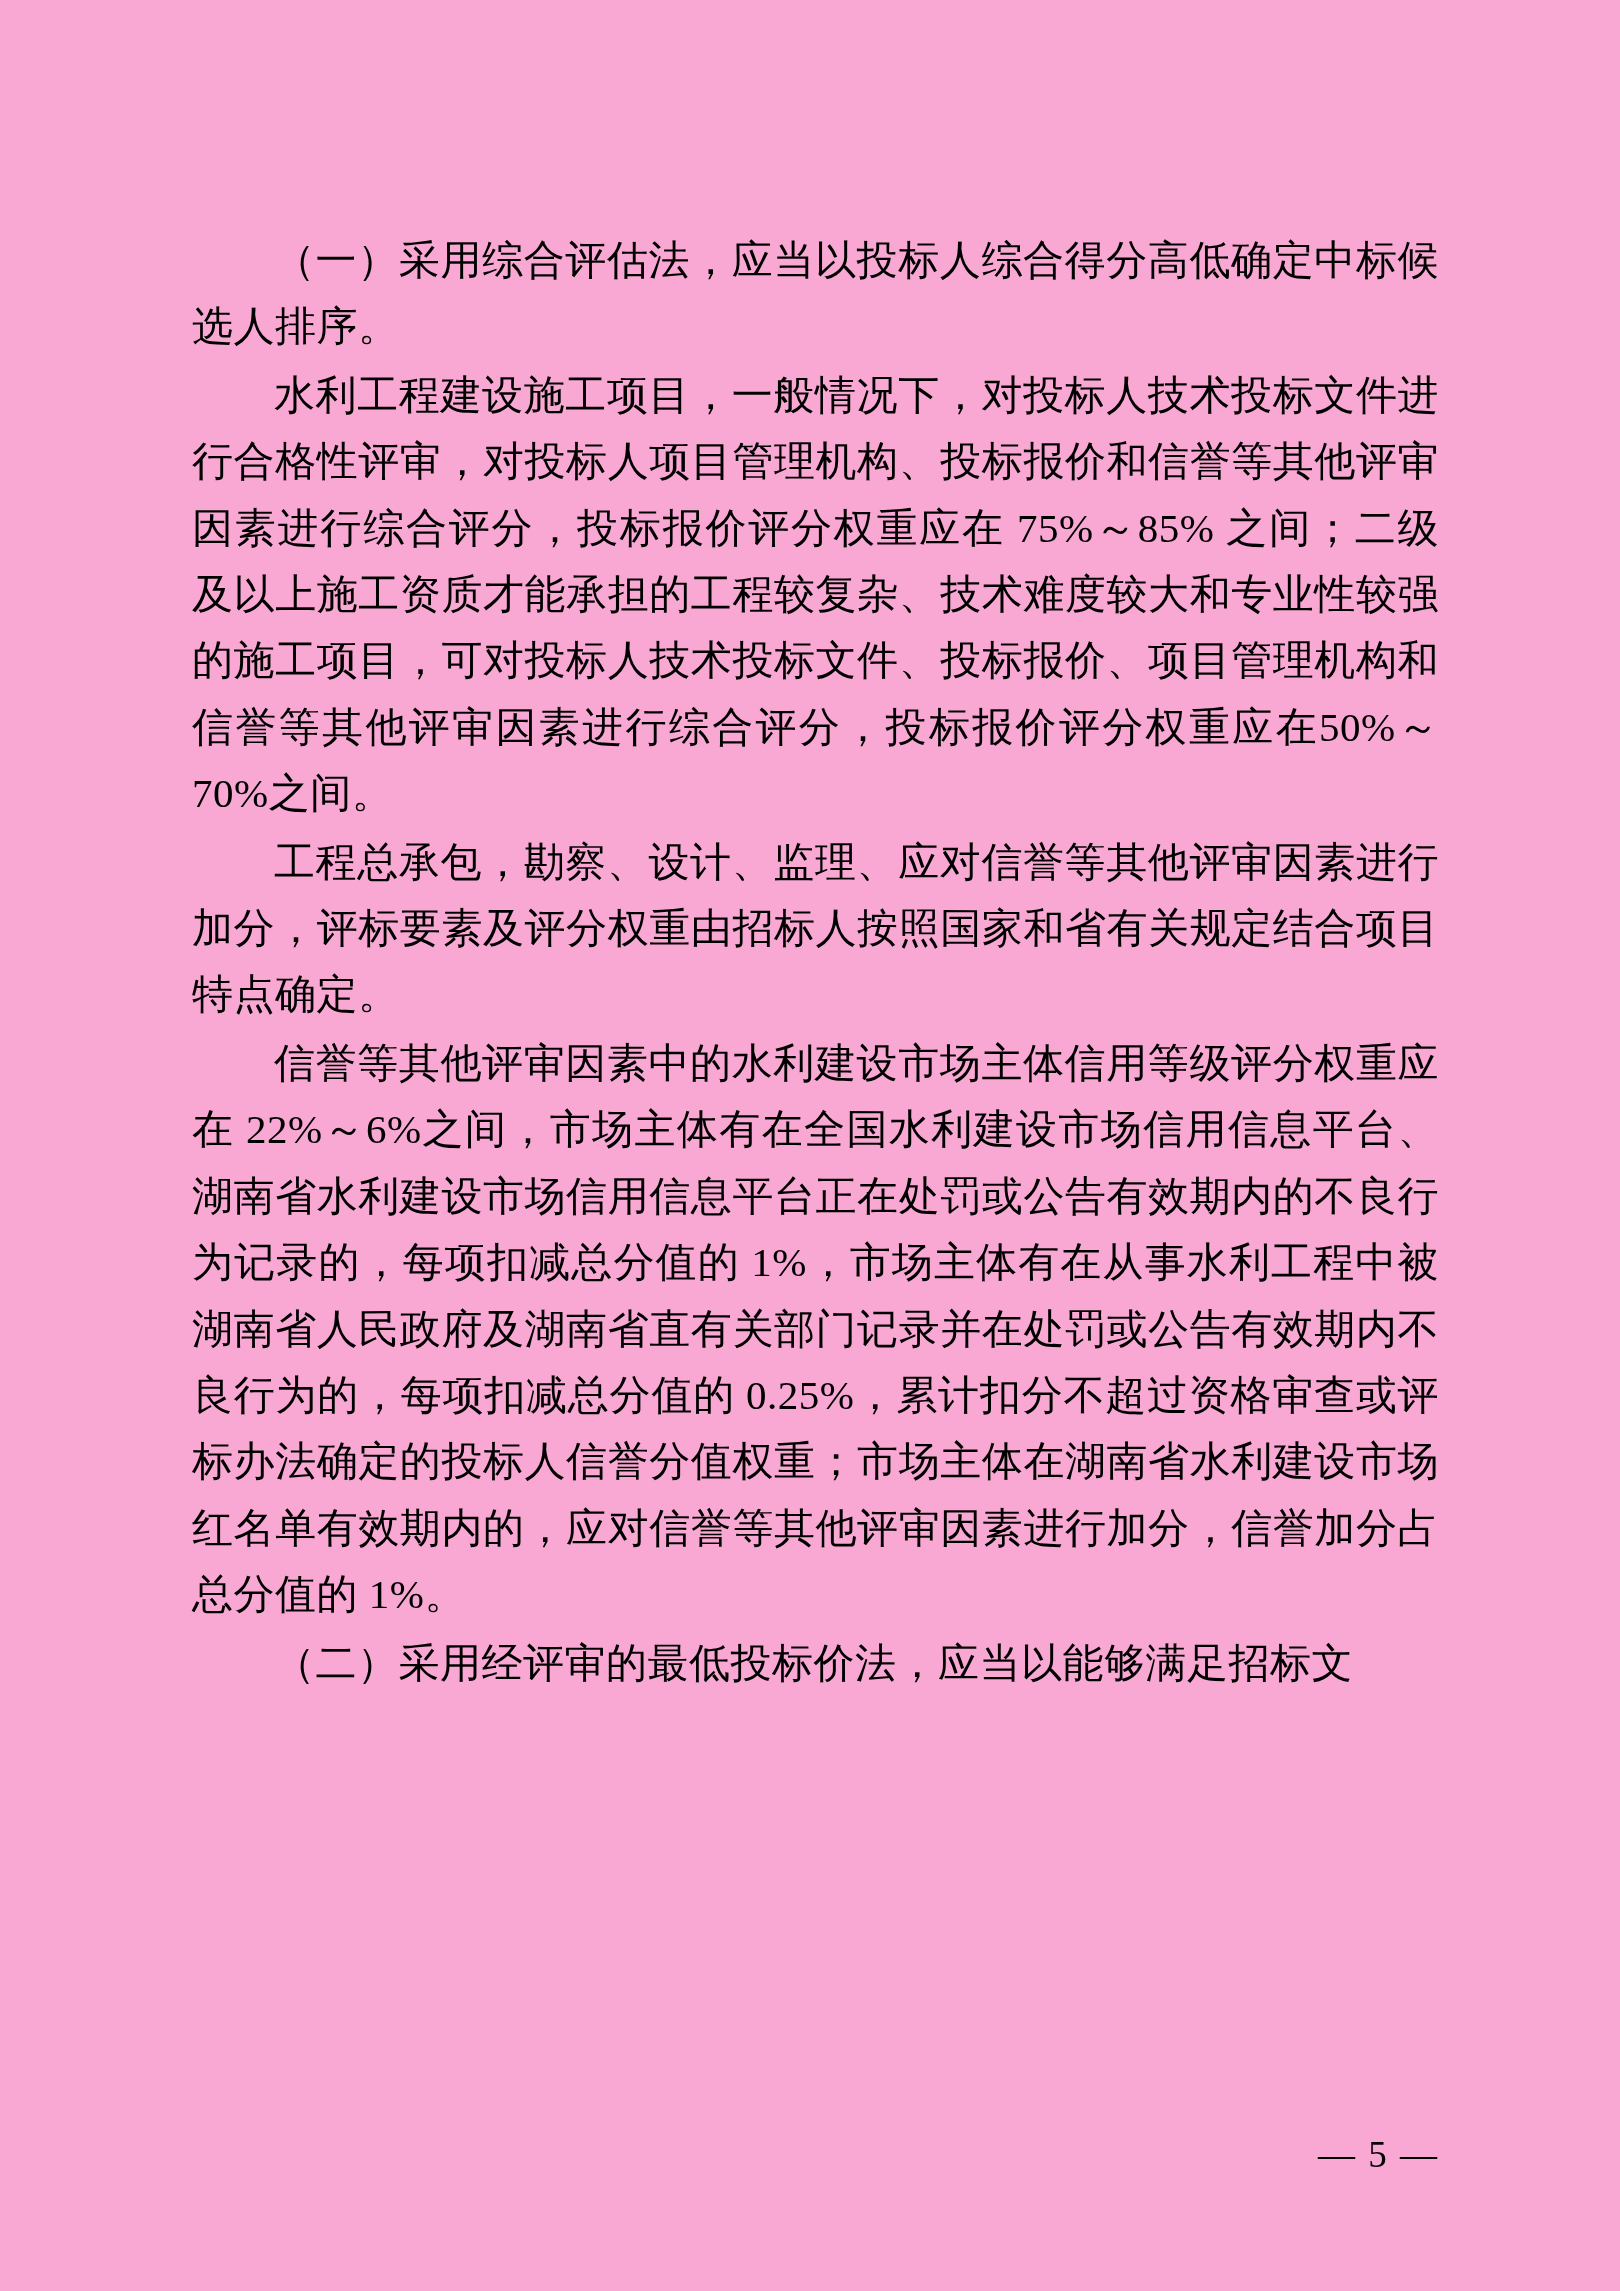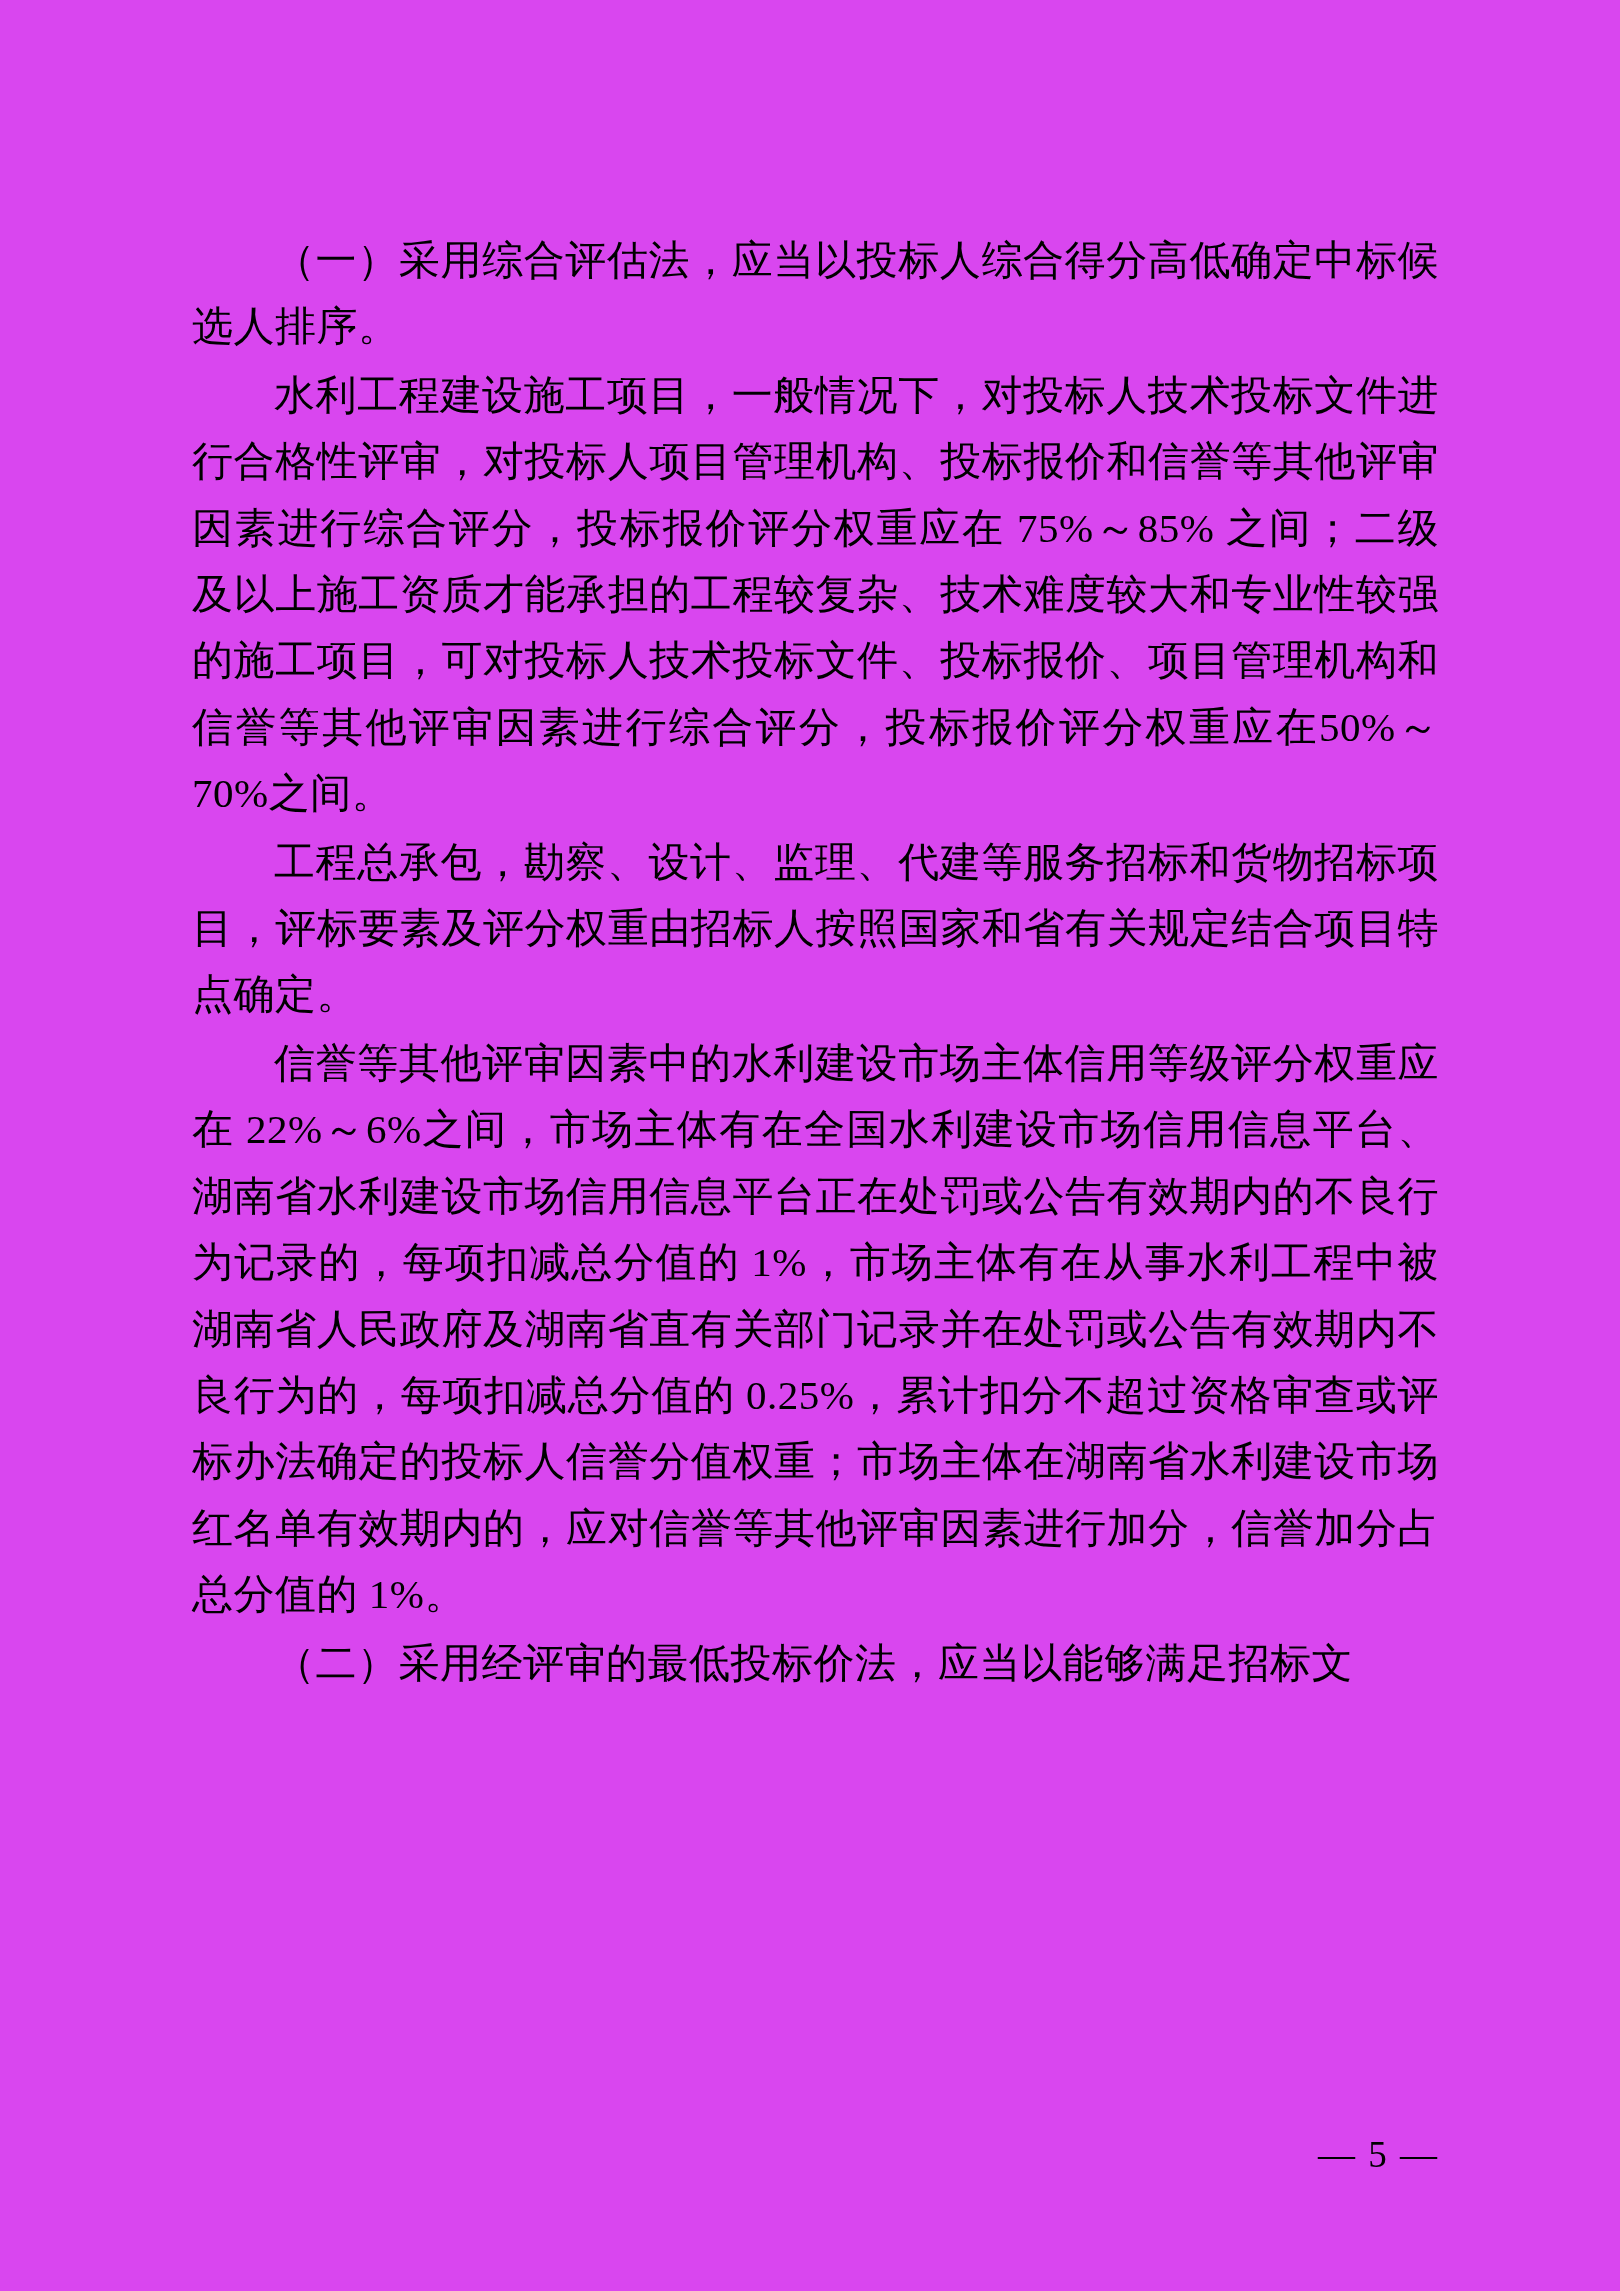--- a/index.html
+++ b/index.html
@@ -8,21 +8,21 @@
     background: #ffffff;
   }
   body {
     font-family: "Liberation Serif", "DejaVu Serif", serif;
     color: #000000;
   }
   .page {
     position: relative;
     width: 1620px;
     height: 2292px;
-    background: #d946ef;
+    background: #f9a8d4;
     box-sizing: border-box;
     overflow: hidden;
   }
   .content {
     position: absolute;
     left: 192px;
     top: 227px;
     width: 1247px;
   }
   .para {
@@ -46,19 +46,19 @@
     letter-spacing: 2px;
   }
 </style>
 </head>
 <body>
 
 <div class="page">
   <div class="content">
     <p class="para">（一）采用综合评估法，应当以投标人综合得分高低确定中标候选人排序。</p>
     <p class="para">水利工程建设施工项目，一般情况下，对投标人技术投标文件进行合格性评审，对投标人项目管理机构、投标报价和信誉等其他评审因素进行综合评分，投标报价评分权重应在 75%～85% 之间；二级及以上施工资质才能承担的工程较复杂、技术难度较大和专业性较强的施工项目，可对投标人技术投标文件、投标报价、项目管理机构和信誉等其他评审因素进行综合评分，投标报价评分权重应在50%～70%之间。</p>
-    <p class="para">工程总承包，勘察、设计、监理、代建等服务招标和货物招标项目，评标要素及评分权重由招标人按照国家和省有关规定结合项目特点确定。</p>
+    <p class="para">工程总承包，勘察、设计、监理、应对信誉等其他评审因素进行加分，评标要素及评分权重由招标人按照国家和省有关规定结合项目特点确定。</p>
     <p class="para">信誉等其他评审因素中的水利建设市场主体信用等级评分权重应在 22%～6%之间，市场主体有在全国水利建设市场信用信息平台、湖南省水利建设市场信用信息平台正在处罚或公告有效期内的不良行为记录的，每项扣减总分值的 1%，市场主体有在从事水利工程中被湖南省人民政府及湖南省直有关部门记录并在处罚或公告有效期内不良行为的，每项扣减总分值的 0.25%，累计扣分不超过资格审查或评标办法确定的投标人信誉分值权重；市场主体在湖南省水利建设市场红名单有效期内的，应对信誉等其他评审因素进行加分，信誉加分占总分值的 1%。</p>
     <p class="para">（二）采用经评审的最低投标价法，应当以能够满足招标文</p>
   </div>
   <div class="page-number">— 5 —</div>
 </div>
 
 
 </body></html>

